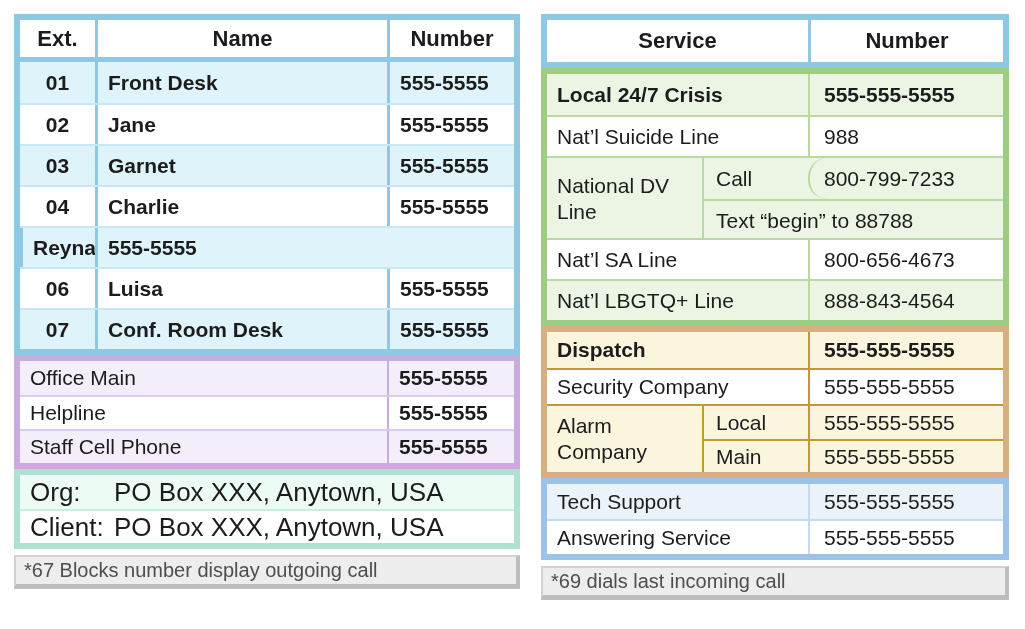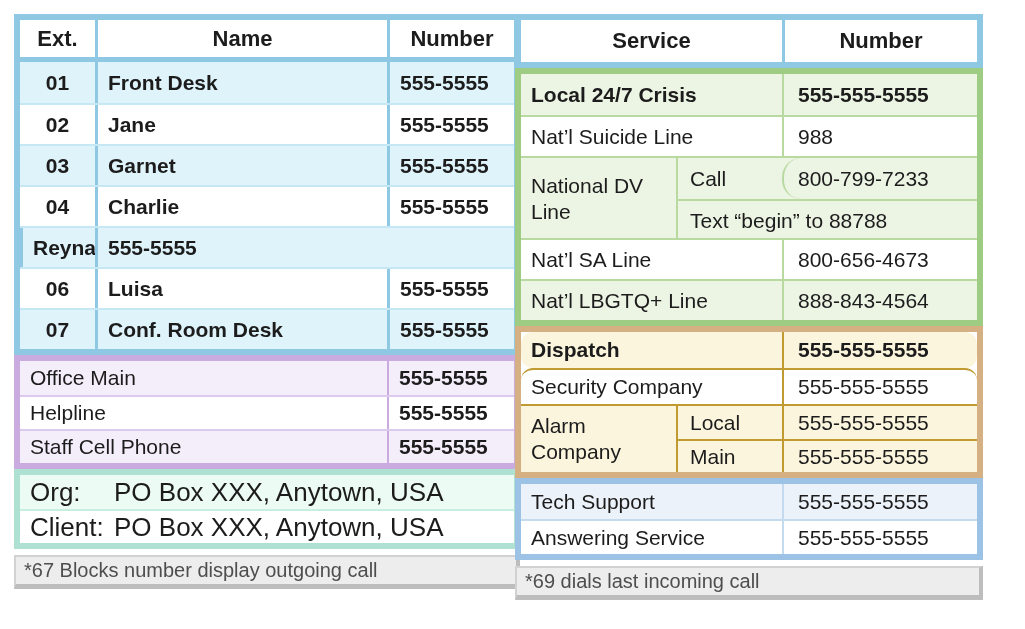--- a/index.html
+++ b/index.html
@@ -11,21 +11,21 @@
     --blue2-border:#9cc2e5; --blue2-bg:#ecf2f9; --blue2-sep:#c4daef;
     --gray-bg:#ededed; --gray-border:#d2d2d2; --gray-edge:#bdbdbd;
     --ink:#1c1c1c; --gray-ink:#4e4e4e;
   }
   html,body{margin:0;padding:0;}
   body{width:1025px;height:629px;background:#ffffff;
        font-family:"Liberation Sans", sans-serif;color:var(--ink);}
   .canvas{position:relative;width:1025px;height:629px;overflow:hidden;padding-left:43px;}
   .dir-table{position:absolute;top:14px;display:flex;flex-direction:column;}
   .dir-table.left{left:14px;width:506px;}
-  .dir-table.right{left:515px;width:468px;}
+  .dir-table.right{left:541px;width:468px;}
   .section{box-sizing:border-box;width:100%;}
   .sec-blue{border:6px solid var(--blue-border);}
   .sec-purple{border:6px solid var(--purple-border);}
   .sec-mint{border:6px solid var(--mint-border);}
   .sec-green{border:6px solid var(--green-border);}
   .sec-tan{border:6px solid var(--tan-border);}
   .sec-blue2{border:6px solid var(--blue2-border);}
   .row{display:grid;box-sizing:border-box;background:#fff;}
   .cell{display:flex;align-items:center;box-sizing:border-box;white-space:nowrap;}
   
@@ -68,21 +68,21 @@
   .grow.bold{font-weight:700;}
   .sec-green .row + .row{border-top:2px solid var(--green-sep);}
   .dvblock{grid-template-columns:155px 106px 1fr;grid-template-rows:41px 41px;
     height:82px;font-size:21px;background:var(--green-bg);}
   .dvblock .dv-service{grid-row:1/3;padding-left:10px;white-space:normal;line-height:1.25;}
   .dvblock .dv-call{padding-left:12px;border-left:2px solid var(--green-sep);}
   .dvblock .dv-callnum{padding-left:14px;border-left:2px solid var(--green-sep);border-radius:19px;}
   .dvblock .dv-text{grid-column:2/4;padding-left:12px;border-left:2px solid var(--green-sep);
     border-top:2px solid var(--green-sep);}
   
-  .trow{grid-template-columns:261px 1fr;height:36px;font-size:21px;border-radius:12px;}
+  .trow{grid-template-columns:261px 1fr;height:36px;font-size:21px;}
   .trow .c-service{padding-left:10px;}
   .trow .c-num{padding-left:14px;border-left:2px solid var(--gold-sep);}
   .trow.alt{background:var(--tan-bg);}
   .trow.bold{font-weight:700;}
   .sec-tan .row + .row{border-top:2px solid var(--gold-sep);}
   .alarmblock{grid-template-columns:155px 106px 1fr;grid-template-rows:33px 33px;
     height:68px;font-size:21px;background:var(--tan-bg);}
   .alarmblock .al-service{grid-row:1/3;padding-left:10px;white-space:normal;line-height:1.25;}
   .alarmblock .al-sub{padding-left:12px;border-left:2px solid var(--gold-sep);}
   .alarmblock .al-num{padding-left:14px;border-left:2px solid var(--gold-sep);}

